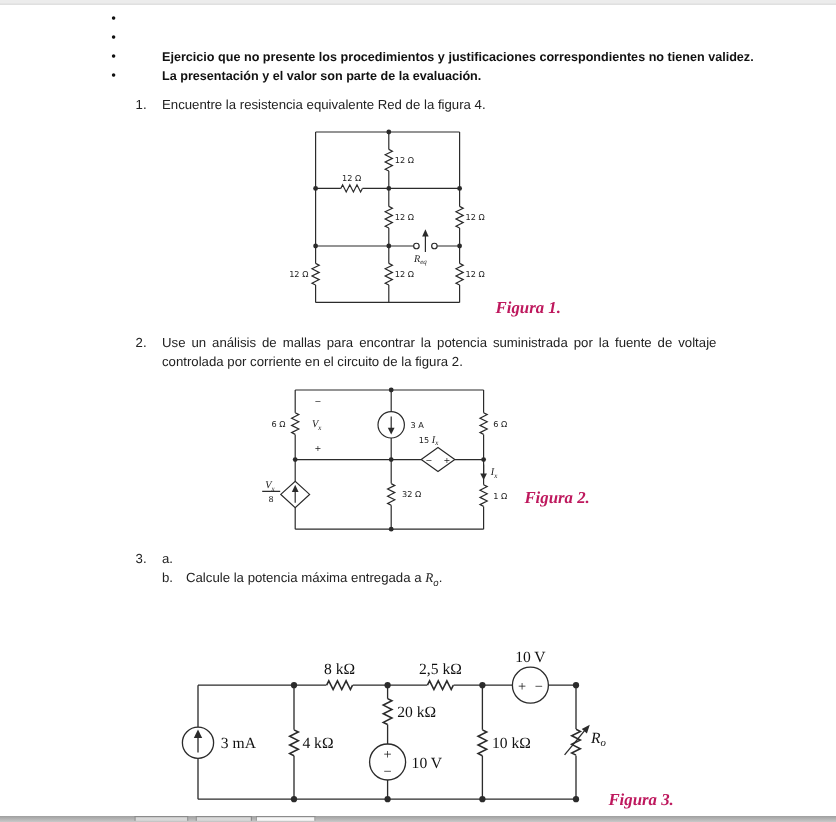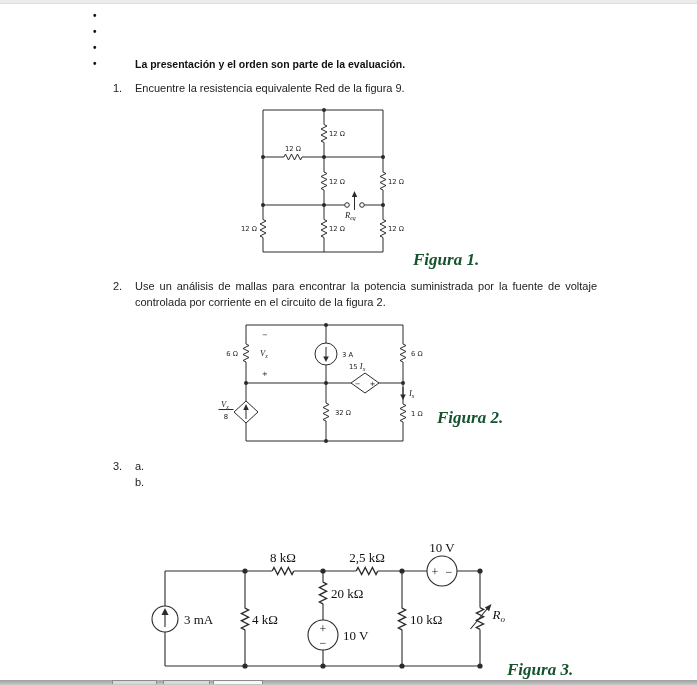--- a/index.html
+++ b/index.html
@@ -19,21 +19,21 @@
   .problem { position:absolute; left:113px; font-size:11px; line-height:16px; display:flex; color:#222; }
   .pnum { width:22px; flex:none; }
   .ptext { width:462px; }
   .just { text-align:justify; }
   .subitem { display:flex; }
   .subletter { width:20px; flex:none; }
   sub.rsub { font-size:8px; font-style:italic; line-height:0; }
   i.rsym { font-family:"Liberation Serif",serif; }
   
   .caption { position:absolute; font-family:"Liberation Serif",serif;
-             font-weight:bold; font-style:italic; font-size:17px; color:#14532d; }
+             font-weight:bold; font-style:italic; font-size:14px; color:#be185d; }
   
   svg.fig { position:absolute; }
   .wire { stroke:#2b2b2b; stroke-width:1; fill:none; }
   .wire3 { stroke:#2b2b2b; stroke-width:1.1; fill:none; }
   .dotj { fill:#2b2b2b; stroke:none; }
   .term { fill:#ffffff; stroke:#2b2b2b; stroke-width:1; }
   .ah { fill:#2b2b2b; stroke:none; }
   .lbl { font-family:"DejaVu Sans",sans-serif; font-size:6.8px; fill:#222; font-style:normal; }
   .sym { font-family:"Liberation Serif",serif; font-style:italic; font-size:8.5px; fill:#222; }
   .ssub { font-family:"Liberation Serif",serif; font-style:italic; font-size:5.8px; fill:#222; }
@@ -62,30 +62,31 @@
 
   <div class="bullets">
     <div class="bullet-row">
       <span class="bullet-mark">•</span>
     </div>
     <div class="bullet-row">
       <span class="bullet-mark">•</span>
     </div>
     <div class="bullet-row">
       <span class="bullet-mark">•</span>
-    </div>
-    <div class="bullet-row">
-      <span class="bullet-mark">•</span>
-      <span>La presentación y el orden son parte de la evaluación.</span>
+      <span>Ejercicio que no presente los procedimientos y justificaciones correspondientes no tienen validez.</span>
+    </div>
+    <div class="bullet-row">
+      <span class="bullet-mark">•</span>
+      <span>La presentación y el valor son parte de la evaluación.</span>
     </div>
   </div>
 
   <div class="problem" style="top:80px">
     <span class="pnum">1.</span>
-    <div class="ptext">Encuentre la resistencia equivalente Red de la figura 9.</div>
+    <div class="ptext">Encuentre la resistencia equivalente Red de la figura 4.</div>
   </div>
 
   <svg class="fig" style="left:225px; top:103px" width="190" height="160" viewBox="0 0 190 160">
     <g class="wire">
       <path d="M38,7 H158 M38,149 H158
                M38,7 V116.5 M38,134.5 V149
                M158,7 V69 M158,87 V116.5 M158,134.5 V149
                M99,7 V21.5 M99,39.5 V69 M99,87 V116.5 M99,134.5 V149
                M38,54 H59 M77,54 H158
                M38,102 H119.7 M139.3,102 H158"></path>
@@ -173,20 +174,21 @@
   <div class="caption" style="left:437px; top:408px">Figura 2.</div>
 
   <div class="problem" style="top:458px">
     <span class="pnum">3.</span>
     <div class="ptext">
       <div class="subitem">
         <span class="subletter">a.</span>
       </div>
       <div class="subitem">
         <span class="subletter">b.</span>
+        <span><span>Calcule la potencia máxima entregada a </span><i class="rsym">R</i><sub class="rsub">o</sub><span>.</span></span>
       </div>
     </div>
   </div>
 
   <svg class="fig" style="left:140px; top:535px" width="430" height="140" viewBox="0 0 430 140">
     <g class="wire3">
       <path d="M25,36 H132 M154,36 H216 M238,36 H287 M317,36 H340
                M25,131 H340
                M25,36 V71 M25,97 V131
                M105,36 V73.2 M105,94.8 V131

